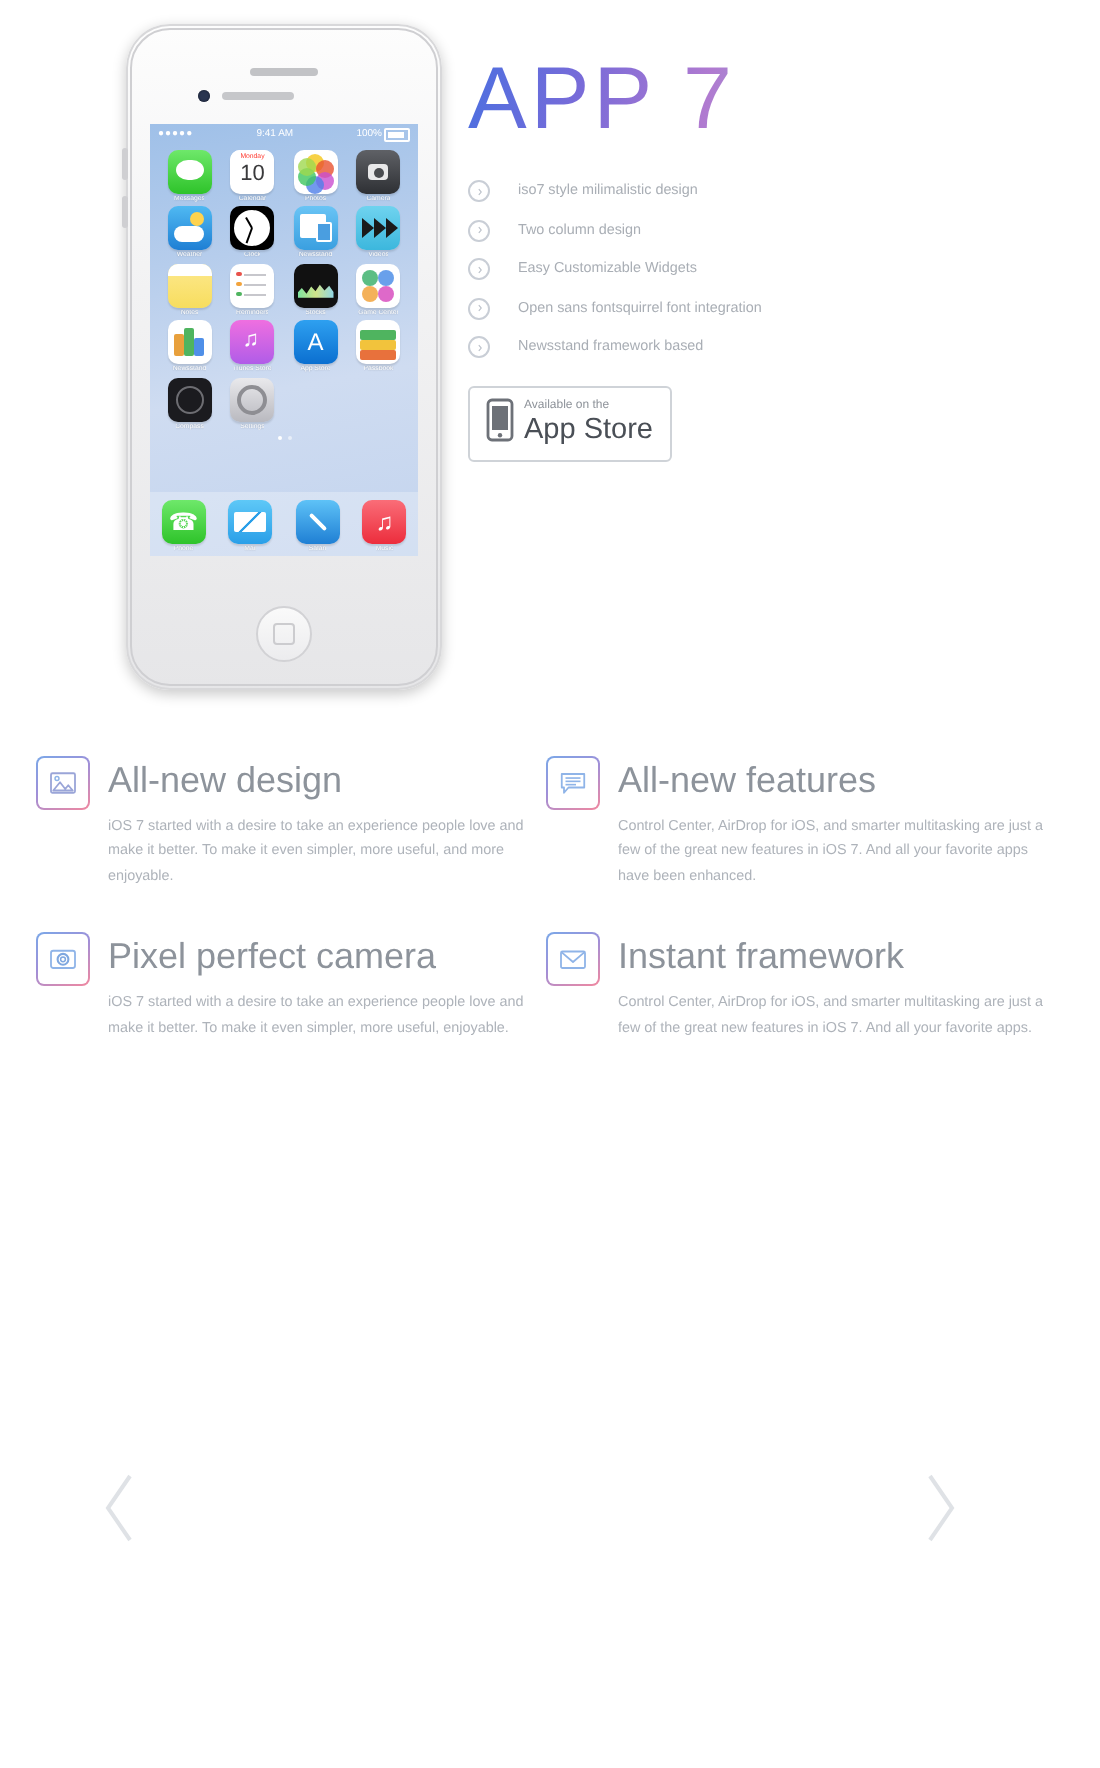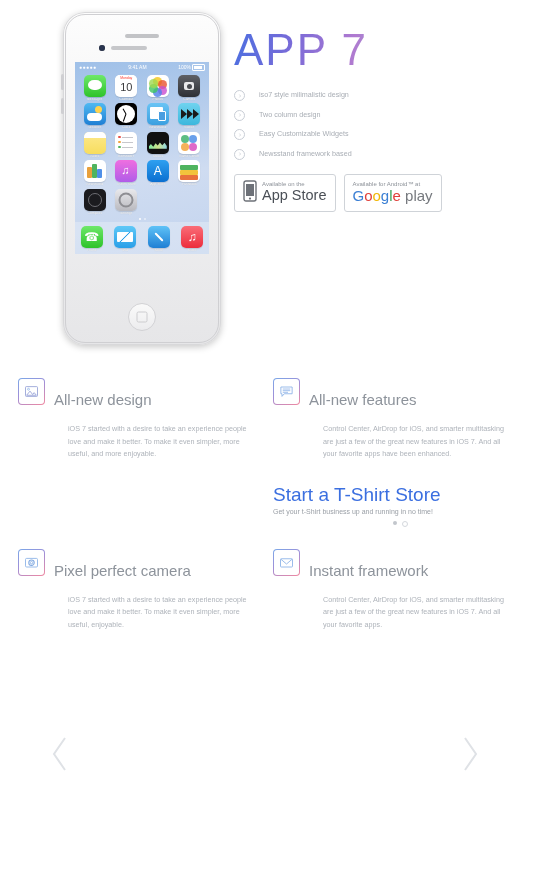--- a/index.html
+++ b/index.html
@@ -27,21 +27,21 @@
     content:"";position:absolute;inset:2px;border-radius:20px;
     border:1px solid #cfcfd2;
   }
   .ip-speaker{position:absolute;left:50%;top:22px;transform:translateX(-50%);
     width:34px;height:4px;border-radius:3px;background:#c2c3c6;}
   .ip-cam{position:absolute;left:36px;top:33px;width:6px;height:6px;border-radius:50%;
     background:#2a3550;box-shadow:inset 0 0 1px #0a0f1d;}
   .ip-earpiece{position:absolute;left:48px;top:34px;width:36px;height:4px;border-radius:3px;
     background:#c6c7ca;}
   .ip-screen{
-    position:absolute;left:12px;top:50px;width:134px;height:192px;
+    position:absolute;left:12px;top:50px;width:134px;height:216px;
     background:linear-gradient(170deg,#9fc0e8 0%,#b6cdec 30%,#cfdcf1 60%,#c3d4ee 100%);
     overflow:hidden;
   }
   .ip-home{position:absolute;left:50%;bottom:14px;transform:translateX(-50%);
     width:26px;height:26px;border-radius:50%;
     background:linear-gradient(180deg,#fafafa,#ececee);
     border:1px solid #d2d2d5;}
   .ip-home:after{content:"";position:absolute;left:50%;top:50%;transform:translate(-50%,-50%);
     width:9px;height:9px;border-radius:2px;border:1px solid #cccccf;}
   .ip-side{position:absolute;left:-2px;top:62px;width:3px;height:16px;border-radius:2px;background:#cfcfd2;}
@@ -159,22 +159,22 @@
   .frow{display:flex;}
   .fcell{width:255px;padding:0 0 0 0;position:relative;}
   .fcell.right{margin-left:0;}
   .fitem{display:flex;gap:9px;}
   .ficon{width:25px;height:25px;flex:0 0 auto;border-radius:4px;padding:1px;
     background:linear-gradient(150deg,#7aa8e8 0%,#9f8fd8 45%,#f2889f 100%);}
   .ficon .inner{width:100%;height:100%;background:#fff;border-radius:3px;
     display:flex;align-items:center;justify-content:center;}
   .ficon svg{width:15px;height:15px;}
   .fbody{flex:1 1 auto;}
-  .ftitle{font-size:15px;color:#8d939b;line-height:1.2;margin:13px 0 5px 0;font-weight:400;}
-  .fdesc{font-size:7.2px;color:#aeb3ba;line-height:1.75;margin:14px;}
+  .ftitle{font-size:18px;color:#8d939b;line-height:1.2;margin:2px 0 5px 0;font-weight:400;}
+  .fdesc{font-size:7.2px;color:#aeb3ba;line-height:1.75;margin:0;}
 
   .promo{margin-top:9px;}
   .promo-title{font-size:19px;color:#3b6fe0;line-height:1.15;margin:0 0 2px 0;font-weight:400;}
   .promo-sub{font-size:7px;color:#9ba0a7;margin:0;}
   .promo-dots{display:flex;gap:5px;justify-content:center;margin-top:6px;}
   .promo-dots i{width:4px;height:4px;border-radius:50%;background:#c2c6cc;display:block;}
   .promo-dots i.off{background:transparent;border:1px solid #d4d8dd;}
 
   
   .slider{position:absolute;left:0;top:612px;width:550px;height:270px;}
@@ -377,20 +377,28 @@
           </span>
           <span>Two column design</span>
         </li>
         <li>
           <span class="feat-bullet">
             <svg viewBox="0 0 10 10">
                 <path d="M3.5 1.5 L6.5 5 L3.5 8.5" fill="none" stroke="#b9bfc8" stroke-width="1.4"></path>
               </svg>
           </span>
           <span>Easy Customizable Widgets</span>
+        </li>
+        <li>
+          <span class="feat-bullet">
+            <svg viewBox="0 0 10 10">
+                <path d="M3.5 1.5 L6.5 5 L3.5 8.5" fill="none" stroke="#b9bfc8" stroke-width="1.4"></path>
+              </svg>
+          </span>
+          <span>Open sans fontsquirrel font integration</span>
         </li>
         <li>
           <span class="feat-bullet">
             <svg viewBox="0 0 10 10">
                 <path d="M3.5 1.5 L6.5 5 L3.5 8.5" fill="none" stroke="#b9bfc8" stroke-width="1.4"></path>
               </svg>
           </span>
           <span>Newsstand framework based</span>
         </li>
       </ul>
@@ -403,26 +411,20 @@
               <rect x="3" y="4" width="8" height="12" fill="#6d7178"></rect>
               <circle cx="7" cy="18.6" r="1.1" fill="#6d7178"></circle>
             </svg>
           </span>
           <span class="store-txt">
             <span class="store-small">Available on the</span>
             <span class="store-big">App Store</span>
           </span>
         </a>
 
-        <a class="store-btn">
-          <span class="store-txt">
-            <span class="store-small">Available for Android™ at</span>
-            <span class="gp-big nowrap"><span class="g1">G</span><span class="g2">o</span><span class="g3">o</span><span class="g4">g</span><span class="g5">l</span><span class="g6">e</span> <span class="gp-play">play</span></span>
-          </span>
-        </a>
       </div>
     </div>
   </div>
 
   <div class="features">
 
     <div class="frow" style="padding:0 18px;">
 
       <div class="fcell">
         <div class="fitem">
@@ -453,28 +455,20 @@
                 <line x1="5" y1="11.1" x2="12" y2="11.1" stroke="#8fb4e8" stroke-width="1.1"></line>
               </svg>
             </span>
           </span>
           <span class="fbody">
             <span class="ftitle" style="display:block;">All-new features</span>
             <span class="fdesc" style="display:block;">Control Center, AirDrop for iOS, and smarter multitasking are just a few of the great new features in iOS 7. And all your favorite apps have been enhanced.</span>
           </span>
         </div>
 
-        <div class="promo">
-          <div class="promo-title">Start a T-Shirt Store</div>
-          <div class="promo-sub">Get your t-Shirt business up and running in no time!</div>
-          <div class="promo-dots">
-            <i></i>
-            <i class="off"></i>
-          </div>
-        </div>
       </div>
     </div>
 
     <div class="frow" style="padding:0 18px;margin-top:22px;">
 
       <div class="fcell">
         <div class="fitem">
           <span class="ficon">
             <span class="inner">
               <svg viewBox="0 0 20 20">

